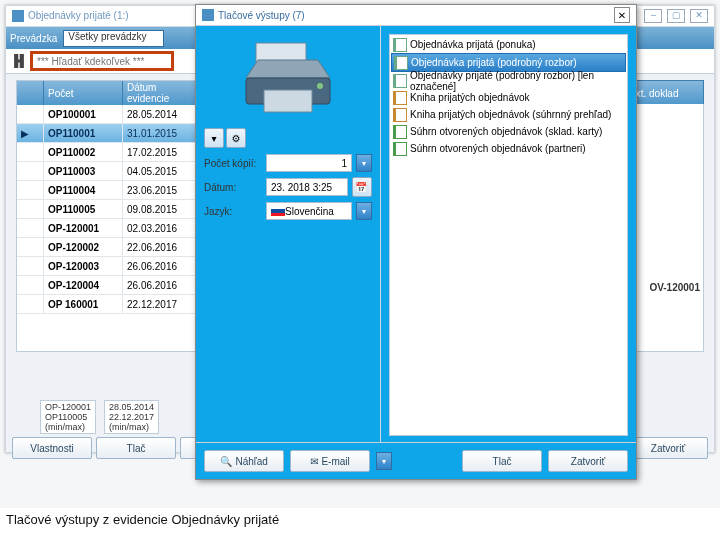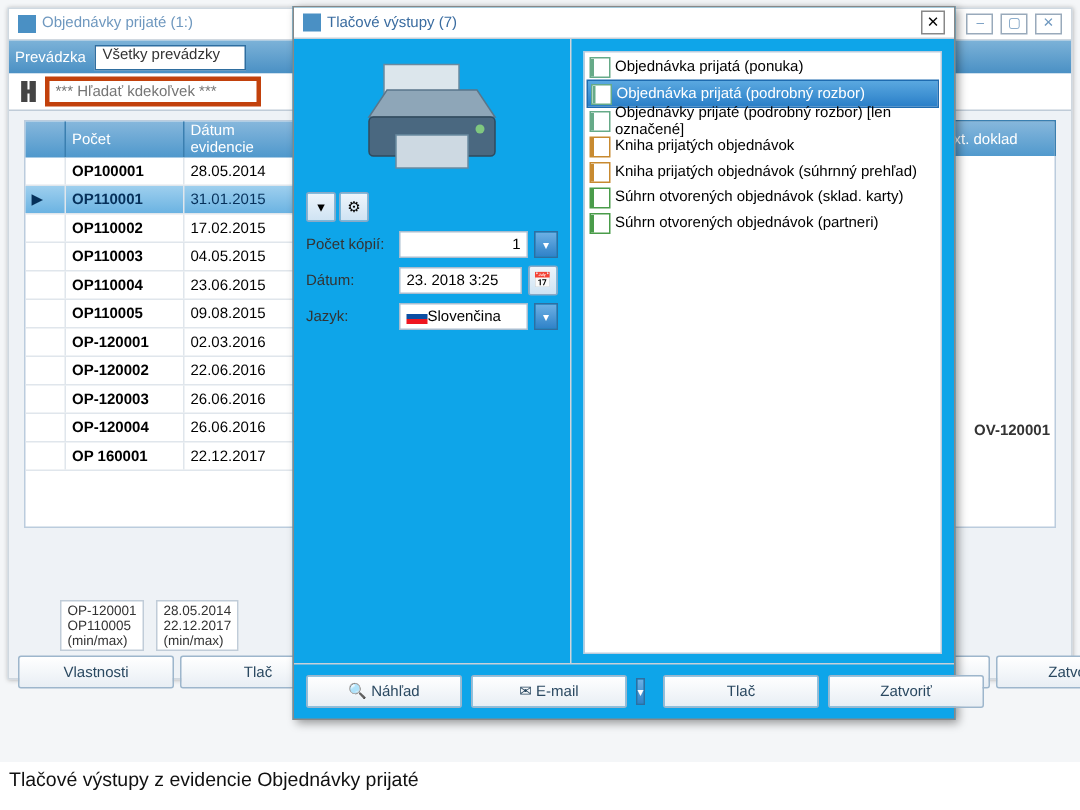--- a/index.html
+++ b/index.html
@@ -23,21 +23,21 @@
   .grow div{border-right:1px solid #e0e6ec;display:flex;align-items:center;padding:0 4px;overflow:hidden;white-space:nowrap}
   .grow.sel{background:linear-gradient(#9ecfee,#6bb3e2);color:#06305a}
   .ext-col{position:absolute;top:74px;right:10px;width:70px;height:24px;background:linear-gradient(#86b7dc,#4f98cc);color:#fff;display:flex;align-items:center;padding:0 4px;border:1px solid #3a7fb0}
   .ext-col2{position:absolute;top:98px;right:10px;width:70px;bottom:100px;background:#fff;border:1px solid #bcd;border-top:none}
   .ext-val{position:absolute;top:276px;right:14px;font-size:10px;color:#333;font-weight:bold}
   
   .bg-bottom{position:absolute;left:6px;right:6px;bottom:4px;height:48px}
   .bg-mini{font-size:9px;color:#333;display:flex;gap:8px;margin-bottom:3px;padding-left:28px}
   .bg-mini .mcol{display:flex;flex-direction:column;border:1px solid #c0ccd8;padding:1px 4px;background:#fff}
   .btnrow{display:flex;gap:4px}
-  .btn{height:20px;min-width:62px;padding:0 20px;border:1px solid #9db6cc;background:linear-gradient(#fff,#e8eef4);border-radius:2px;display:flex;align-items:center;justify-content:center;color:#2a4860;font-size:10px;cursor:pointer}
+  .btn{height:20px;min-width:62px;padding:0 8px;border:1px solid #9db6cc;background:linear-gradient(#fff,#e8eef4);border-radius:2px;display:flex;align-items:center;justify-content:center;color:#2a4860;font-size:10px;cursor:pointer}
   .spacer{flex:1}
   
   .modal{position:absolute;top:4px;left:195px;width:440px;height:474px;background:#0ea5e9;border:1px solid #888;box-shadow:2px 2px 6px rgba(0,0,0,.4)}
   .modal-title{height:20px;background:#fff;display:flex;align-items:center;padding:0 6px;justify-content:space-between;border-bottom:1px solid #c8d0d8}
   .modal-title .l{display:flex;align-items:center;gap:4px;color:#3a6ca0}
   .modal-title .x{width:14px;height:14px;border:1px solid #888;display:flex;align-items:center;justify-content:center;cursor:pointer;font-size:10px}
   .modal-body{display:flex;height:416px}
   .m-left{width:168px;padding:8px;border-right:1px solid #d0d6dc}
   .printer{width:100px;height:80px;margin:4px auto 10px;position:relative}
   .printer svg{width:100%;height:100%}

